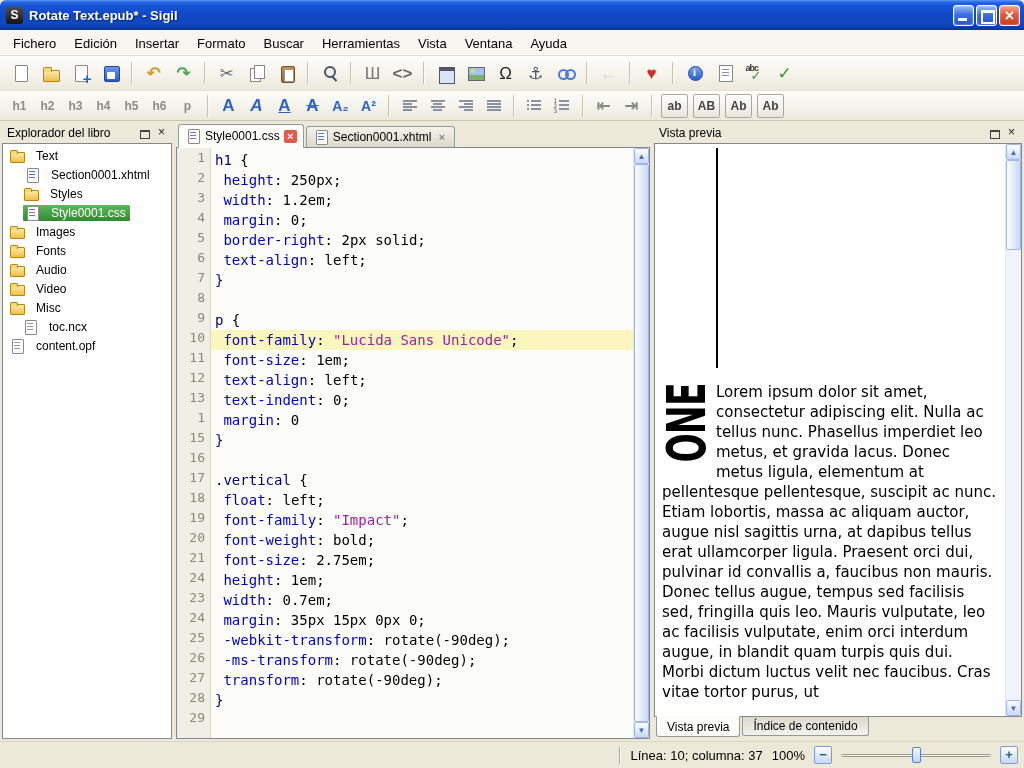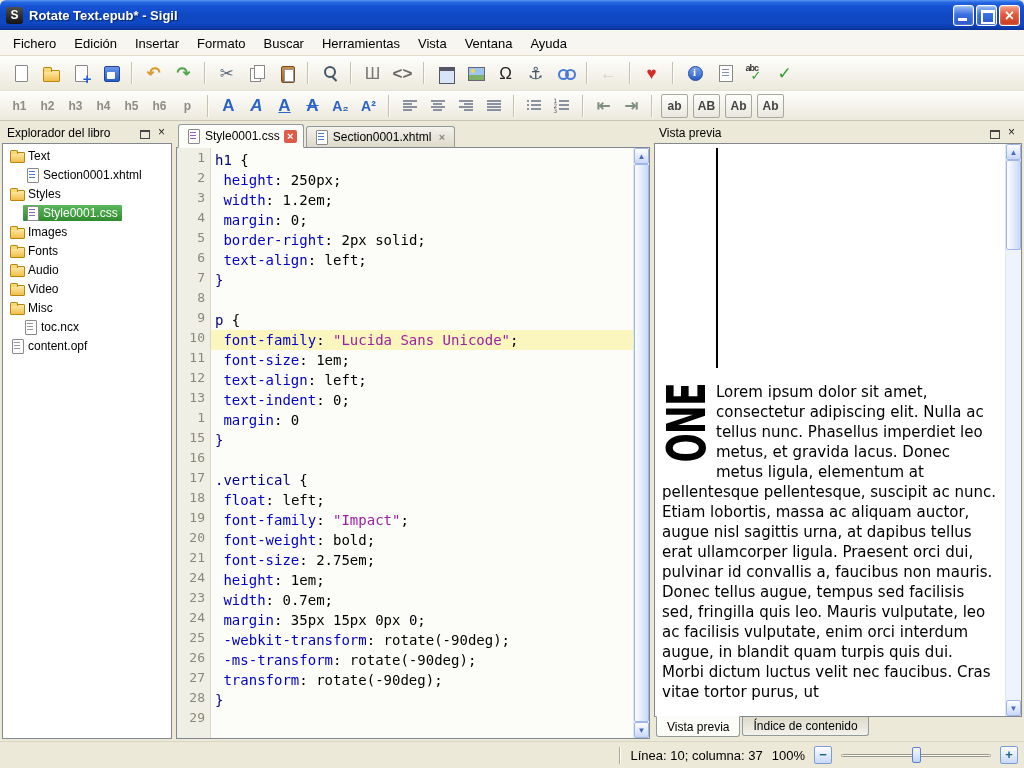--- a/index.html
+++ b/index.html
@@ -89,21 +89,21 @@
   .dock.right{width:368px;flex:0 0 368px}
   .dock-header{height:20px;flex:0 0 20px;display:flex;align-items:center;padding:0 3px 0 5px;font-size:12px}
   .dock-title{flex:1}
   .dhbtn{width:15px;height:15px;position:relative;margin-left:2px;background:transparent;border:0}
   .dhbtn.float::after{content:"";position:absolute;left:3px;top:4px;width:8px;height:6px;border:1px solid #444;border-top:2px solid #444}
   .dhbtn.close::after{content:"×";position:absolute;left:0;top:-1px;width:100%;text-align:center;font-size:12px;color:#222;line-height:15px}
   .dock-body{flex:1;background:#fff;border:1px solid #828790;overflow:hidden;padding-top:2px}
 
   
   .trow{height:19px;display:flex;align-items:center;font-size:12px}
-  .tsel{display:inline-flex;align-items:flex-end;gap:3px;padding:1px 4px 1px 1px;border-radius:1px}
+  .tsel{display:inline-flex;align-items:flex-end;gap:11px;padding:1px 4px 1px 1px;border-radius:1px}
   .tsel.on{background:linear-gradient(#5CB85C,var(--selection-green));color:#fff}
   .fic{width:16px;height:14px;position:relative;display:inline-block;flex:0 0 16px}
   .fic::before,.fic::after{position:absolute}
   .fic-folder::before{content:"";left:1px;top:3px;width:13px;height:9px;background:linear-gradient(#FFE9A6,#F0BE4A);border:1px solid #B8860B;border-radius:1px}
   .fic-folder::after{content:"";left:1px;top:1px;width:6px;height:3px;background:#F7D877;border:1px solid #B8860B;border-bottom:0;border-radius:2px 2px 0 0}
   .fic-html::before,.fic-css::before,.fic-file::before{content:"";left:3px;top:0;width:10px;height:13px;background:#fff;border:1px solid #8A8A8A;border-radius:1px}
   .fic-html::after{content:"";left:5px;top:3px;width:6px;height:7px;background:repeating-linear-gradient(#4A7AD8 0 1px,transparent 1px 3px)}
   .fic-css::after{content:"";left:5px;top:3px;width:6px;height:7px;background:repeating-linear-gradient(#9A60C0 0 1px,transparent 1px 3px)}
   .fic-file::after{content:"";left:5px;top:3px;width:6px;height:7px;background:repeating-linear-gradient(#999 0 1px,transparent 1px 3px)}
 
@@ -358,21 +358,21 @@
               <span class="fic fic-folder"></span>
               <span class="tlabel">Text</span>
             </span>
           </div>
           <div class="trow" style="padding-left: 20px;">
             <span class="tsel">
               <span class="fic fic-html"></span>
               <span class="tlabel">Section0001.xhtml</span>
             </span>
           </div>
-          <div class="trow" style="padding-left: 5px;">
+          <div class="trow" style="padding-left: 19px;">
             <span class="tsel">
               <span class="fic fic-folder"></span>
               <span class="tlabel">Styles</span>
             </span>
           </div>
           <div class="trow" style="padding-left: 20px;">
             <span class="tsel on">
               <span class="fic fic-css"></span>
               <span class="tlabel">Style0001.css</span>
             </span>

